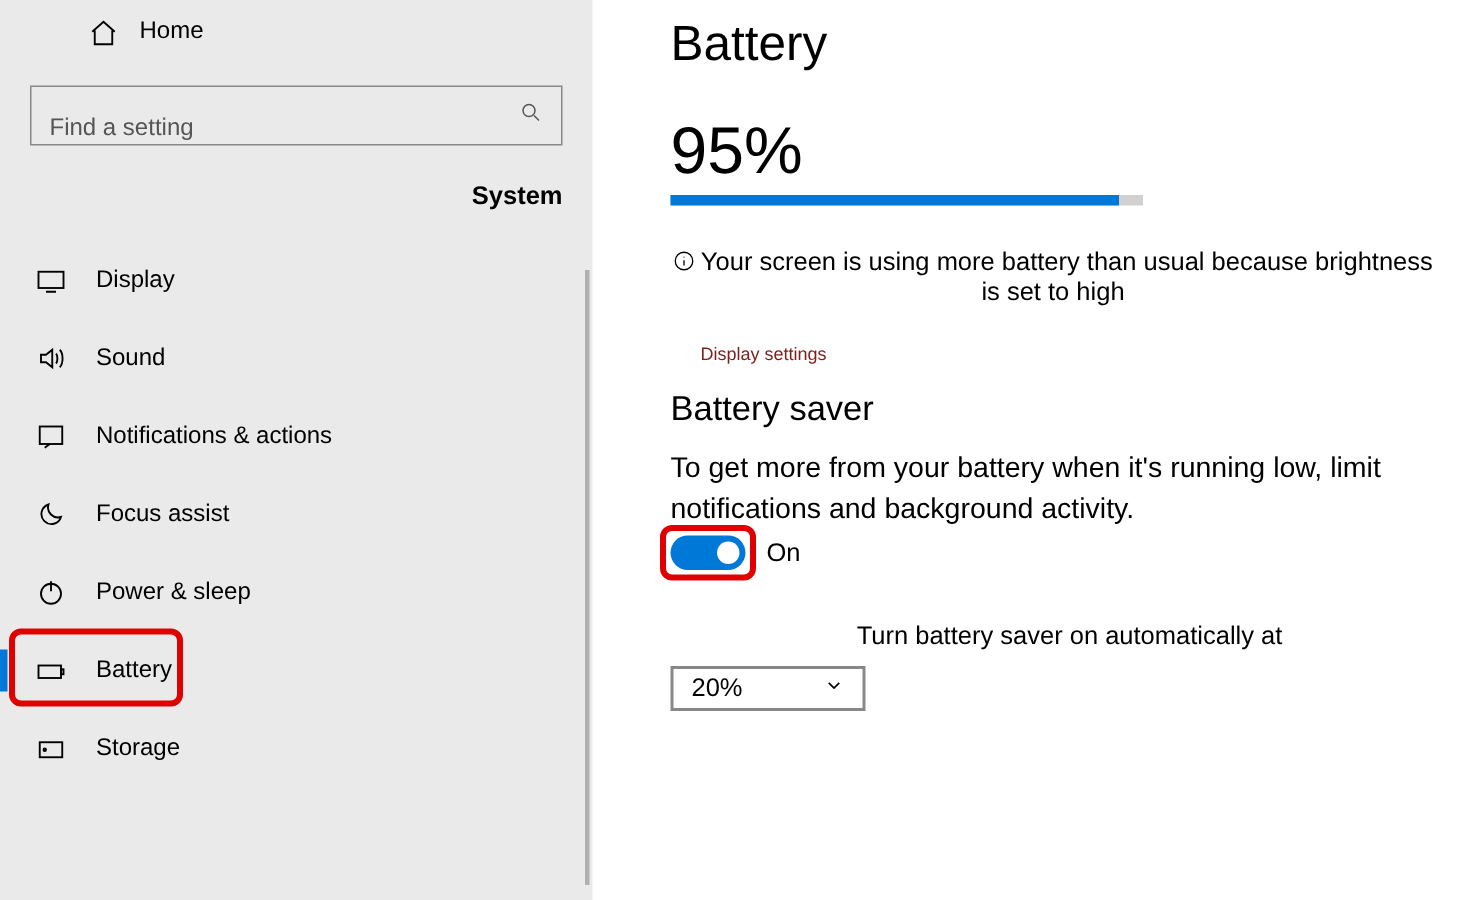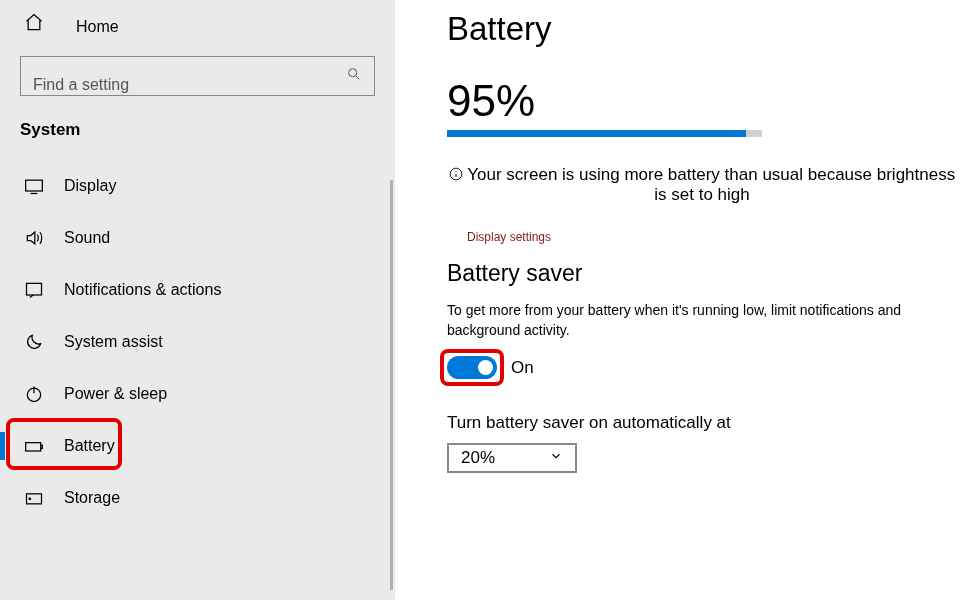--- a/index.html
+++ b/index.html
@@ -18,24 +18,25 @@
     }
     .sidebar {
       width: 395px;
       background: #eaeaea;
       padding: 0;
       flex-shrink: 0;
       position: relative;
     }
     .home-row {
       display: flex;
-      align-items: flex-end;
+      align-items: flex-start;
       padding: 12px 14px 12px 24px;
-      gap: 32px;
+      gap: 14px;
       font-size: 16px;
+      margin-left: 35px;
     }
     .home-row svg { width: 20px; height: 20px; }
     .search-box {
       margin: 8px 20px 18px 20px;
       border: 1px solid #888;
       background: #eaeaea;
       display: flex;
       align-items: center;
       height: 40px;
       padding: 0 12px;
@@ -48,20 +49,21 @@
       font-size: 16px;
       color: #555;
       margin-top: 18px;
     }
     .search-input::placeholder { color: #555; }
     .search-icon { color: #555; }
     .category-label {
       font-weight: 600;
       font-size: 17px;
       padding: 6px 20px 20px 20px;
+      text-align: right;
     }
     .nav-list {
       list-style: none;
     }
     .nav-item {
       display: flex;
       align-items: center;
       gap: 20px;
       padding: 16px 14px 16px 24px;
       font-size: 16px;
@@ -140,24 +142,24 @@
       display: inline-block;
       margin-bottom: 16px;
       cursor: pointer;
     }
     .section-title {
       font-size: 23px;
       font-weight: 400;
       margin-bottom: 14px;
     }
     .section-desc {
-      font-size: 14px;
+      font-size: 19px;
       max-width: 510px;
       line-height: 1.4;
-      margin-bottom: 16px;
+      margin-bottom: 4px;
     }
     .toggle-row {
       display: flex;
       align-items: center;
       gap: 14px;
       margin-bottom: 34px;
     }
     .toggle {
       width: 50px;
       height: 23px;
@@ -176,20 +178,21 @@
     }
     .toggle-row .highlight-red {
       position: absolute;
       inset: -7px -7px -7px -7px;
     }
     .toggle-wrap { position: relative; }
     .toggle-label { font-size: 17px; }
     .auto-label {
       font-size: 17px;
       margin-bottom: 10px;
+      text-align: center;
     }
     .dropdown {
       border: 2px solid #888;
       width: 130px;
       height: 30px;
       display: flex;
       align-items: center;
       justify-content: space-between;
       padding: 0 12px;
       font-size: 17px;
@@ -253,21 +256,21 @@
           </svg>
       </span>
       <span>Notifications &amp; actions</span>
     </li>
     <li class="nav-item">
       <span class="icon">
         <svg viewBox="0 0 24 24" fill="none" stroke="currentColor" stroke-width="1.5">
             <path d="M20 14A8 8 0 0 1 10 4 8 8 0 1 0 20 14z"></path>
           </svg>
       </span>
-      <span>System assist</span>
+      <span>Focus assist</span>
     </li>
     <li class="nav-item">
       <span class="icon">
         <svg viewBox="0 0 24 24" fill="none" stroke="currentColor" stroke-width="1.5">
             <circle cx="12" cy="13" r="8"></circle>
             <path d="M12 3v8"></path>
           </svg>
       </span>
       <span>Power &amp; sleep</span>
     </li>

